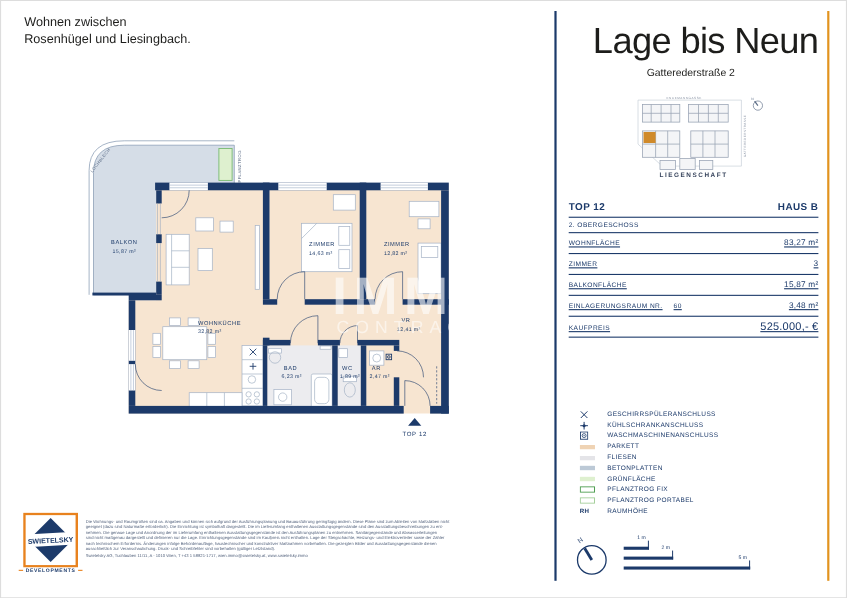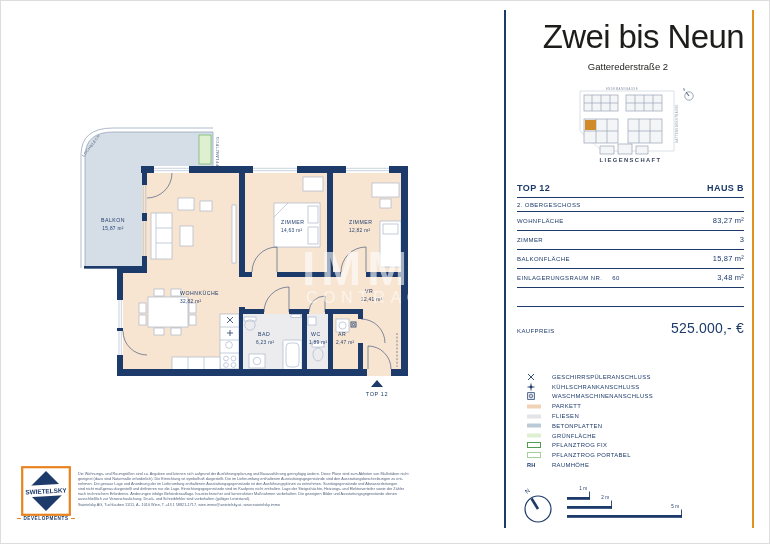--- a/index.html
+++ b/index.html
@@ -19,49 +19,53 @@
         line-height:13px;color:#1d1d1b;}
   
   .siteplan-caption{left:517px;top:157px;width:227px;text-align:center;font-size:5.8px;
         font-weight:600;letter-spacing:1.4px;color:#39465e;}
   
   .utable{left:517px;top:181px;width:227px;color:#1c3a6a;}
   .trow{display:flex;justify-content:space-between;align-items:baseline;
         border-bottom:1px solid #1c3a6a;}
   .trow.title{padding:2px 0 4px 0;font-size:9px;font-weight:600;letter-spacing:0.4px;}
   .trow.floor{padding:4px 0 3px 0;font-size:6px;letter-spacing:0.4px;}
-  .trow.data{padding:4px 0 3px 0;font-size:6px;letter-spacing:0.4px;height:11px;}
+  .trow.data{padding:4px 0 3px 0;font-size:6px;letter-spacing:0.4px;height:11px;text-decoration:underline;}
   .trow .lbl{display:flex;gap:10px;}
   .trow .val{font-size:7.5px;letter-spacing:0.2px;}
-  .trow.kauf .val{font-size:14px;margin-top:28px;}
+  .trow.kauf .val{font-size:10px;}
   
   .legend{left:527px;top:372px;width:220px;color:#1c3a6a;}
   .lrow{display:flex;align-items:center;height:9.8px;}
   .lsym{width:14px;height:8px;margin-right:11px;display:flex;align-items:center;}
   .llbl{font-size:5.9px;letter-spacing:0.35px;}
   .lrh{font-size:5.6px;font-weight:600;letter-spacing:0.3px;width:14px;margin-right:11px;}
   .dev-line{left:17px;top:516px;width:58px;display:flex;align-items:center;gap:2px;
             justify-content:center;}
   .dev-line .dash{width:6px;height:1.5px;background:#e8821e;}
   .dev-line .txt{font-size:4.6px;font-weight:700;letter-spacing:0.6px;color:#1c3a6a;
                  white-space:nowrap;}
   .disclaimer{left:78px;top:472px;width:414px;font-size:3.8px;line-height:5px;
               color:#55647e;}
   .contact{left:78px;top:503px;width:414px;font-size:3.8px;color:#55647e;}
 </style>
 </head>
 <body>
 
 <div class="page">
 
+  <div class="abs tagline">
+    <div>Wohnen zwischen</div>
+    <div>Rosenhügel und Liesingbach.</div>
+  </div>
 
   <div class="abs vline-navy"></div>
   <div class="abs vline-orange"></div>
 
-  <div class="abs brand">Zwei bis Neun</div>
+  <div class="abs brand">Lage bis Neun</div>
   <div class="abs addr">
     <div>Gatterederstraße 2</div>
   </div>
 
   <svg class="abs" style="left:572px;top:85px;" width="130" height="72" viewBox="0 0 130 72">
     <path d="M8,6 L102,6 L102,66 L30,66 L8,46 Z" fill="none" stroke="#c4ccd6" stroke-width="0.6"></path>
 
     <g stroke="#99a4b4" stroke-width="0.7" fill="#f4f5f7">
       <rect x="12" y="10" width="34" height="16"></rect>
         <line x1="12" y1="18" x2="46" y2="18"></line>

